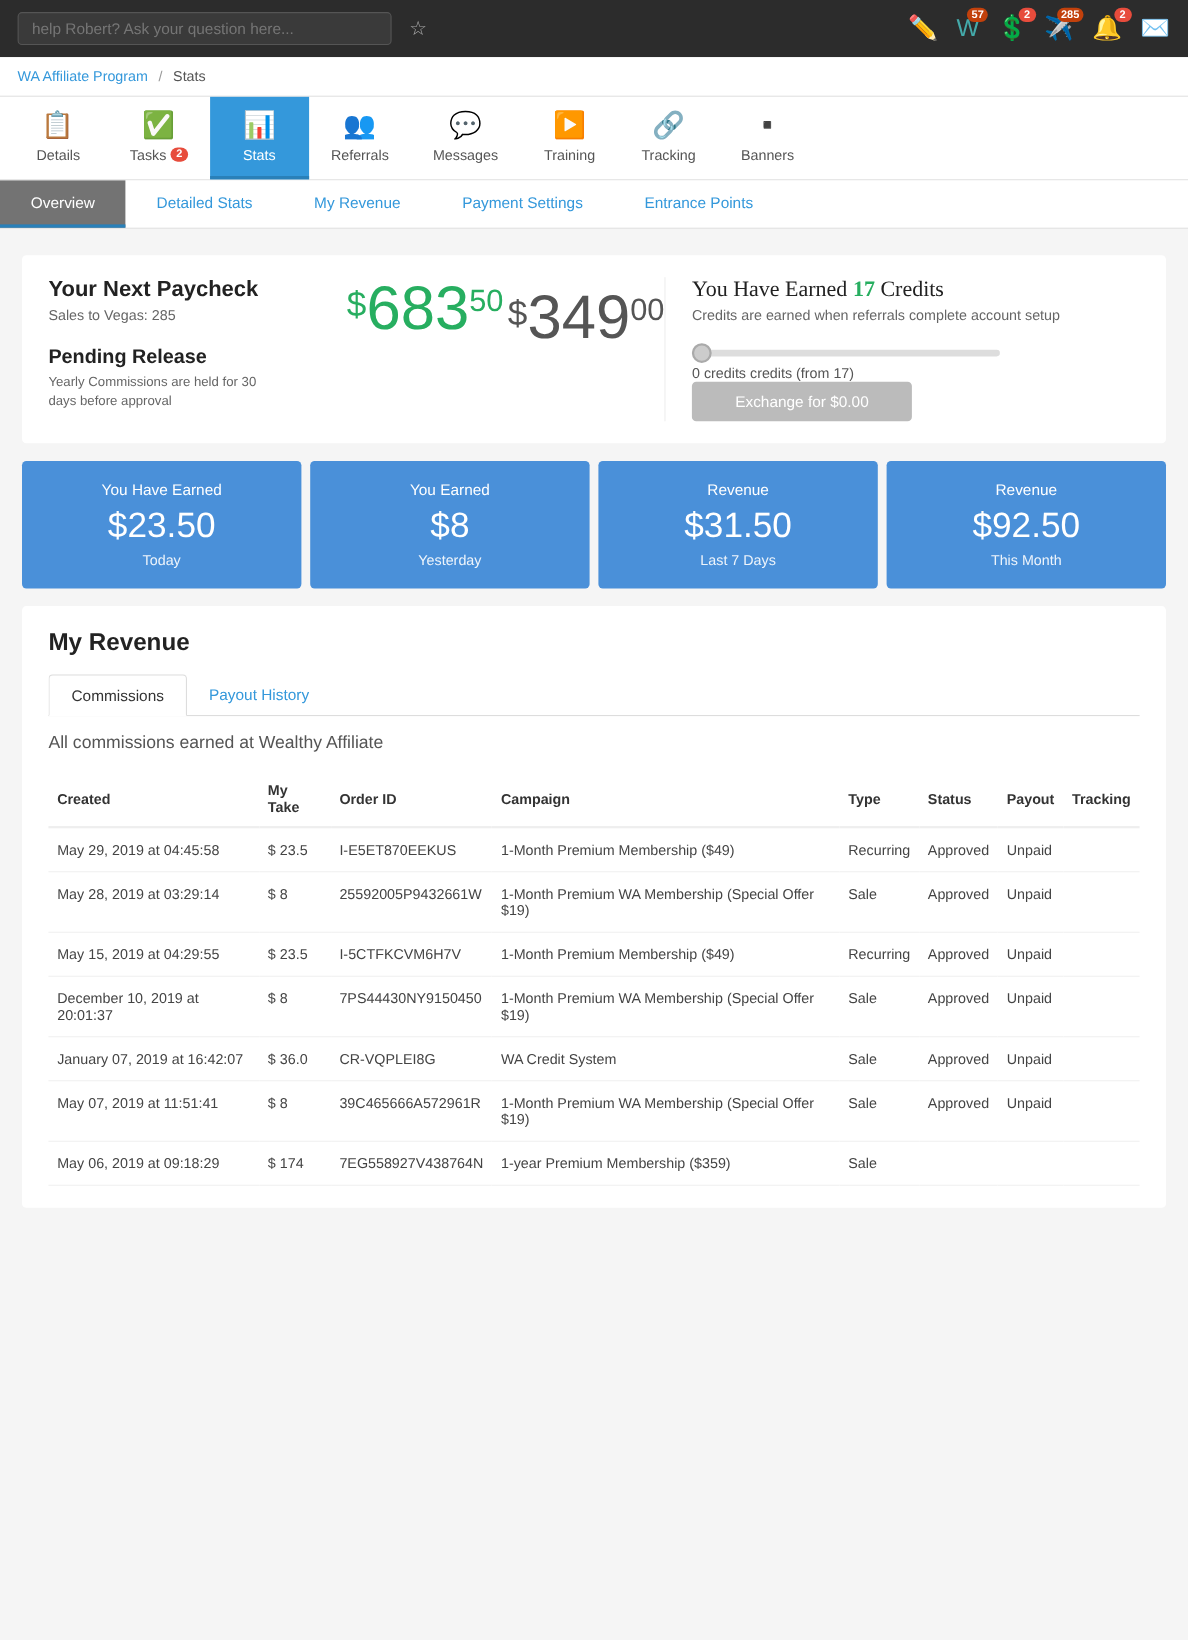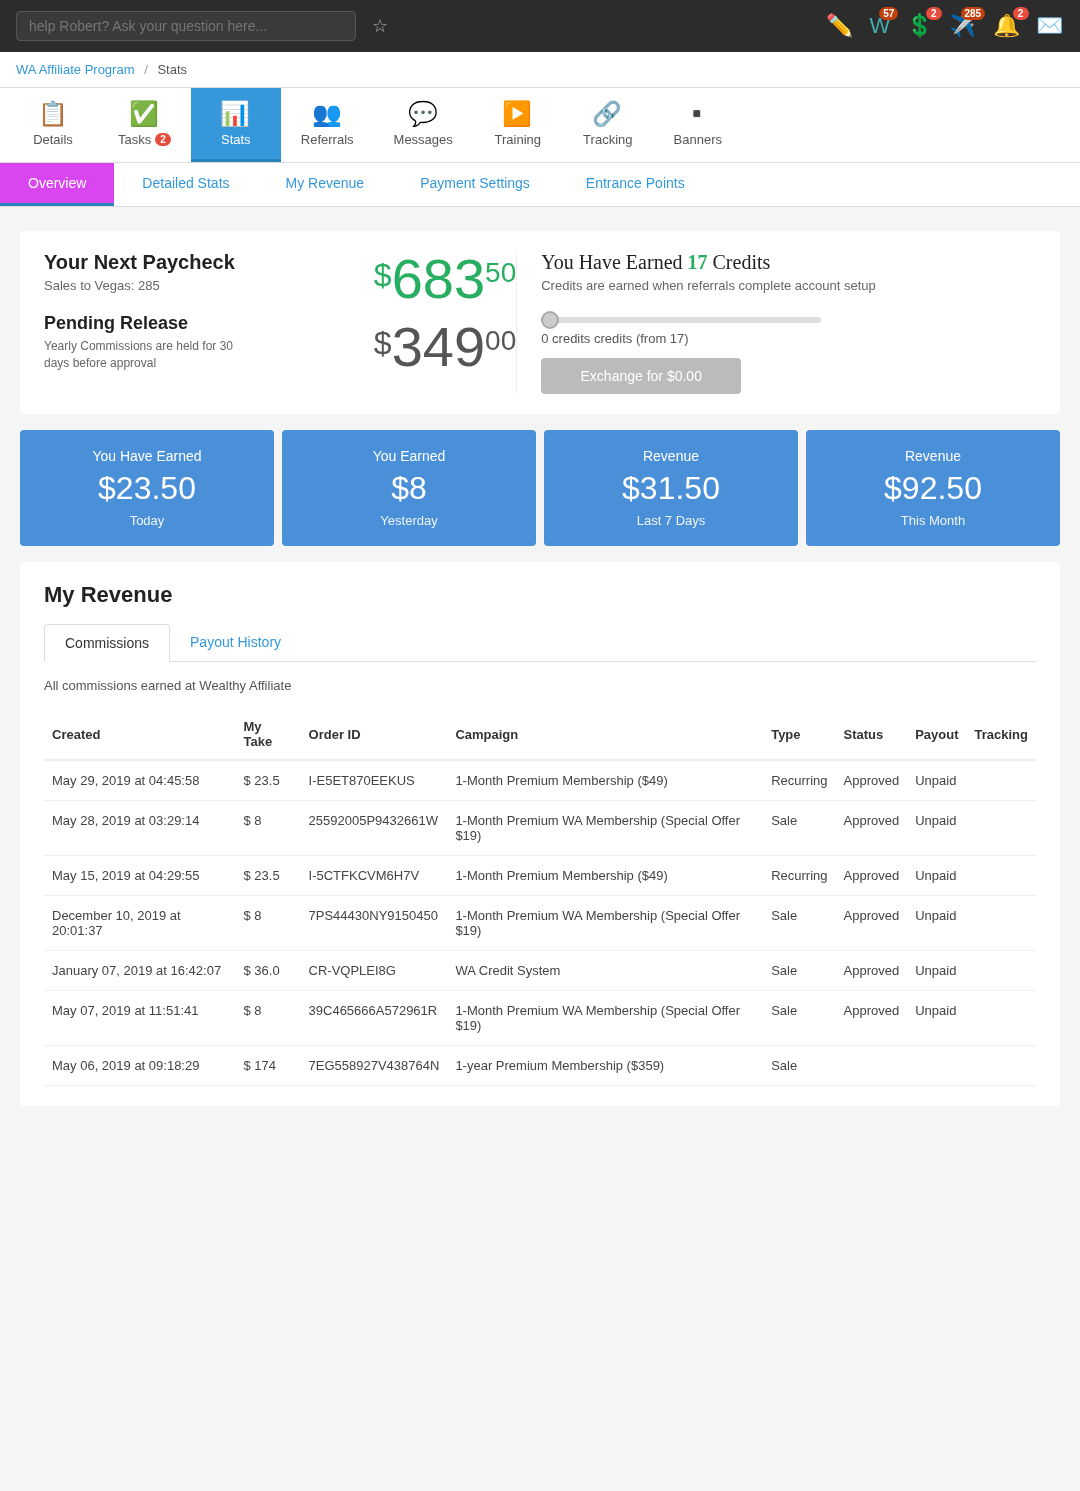--- a/index.html
+++ b/index.html
@@ -25,50 +25,50 @@
     .tabs-bar { background: #fff; border-bottom: 1px solid #ddd; display: flex; align-items: stretch; padding: 0 8px; }
     .tab-item { display: flex; flex-direction: column; align-items: center; padding: 12px 20px; cursor: pointer; font-size: 13px; color: #555; border-bottom: 3px solid transparent; min-width: 90px; }
     .tab-item.active { background: #3498db; color: #fff; border-bottom-color: #2980b9; }
     .tab-icon { font-size: 24px; margin-bottom: 4px; }
     .tab-label { display: flex; align-items: center; gap: 4px; }
     .tab-badge { background: #e74c3c; color: #fff; border-radius: 10px; font-size: 10px; padding: 1px 5px; font-weight: bold; }
 
     
     .subtabs-bar { background: #fff; border-bottom: 1px solid #ddd; display: flex; }
     .subtab { padding: 12px 28px; font-size: 14px; cursor: pointer; color: #3498db; border-bottom: 3px solid transparent; }
-    .subtab.active { background: #d946ef; color: #fff; border-bottom-color: #2980b9; }
+    .subtab.active { background: #737373; color: #fff; border-bottom-color: #2980b9; }
 
     
     .main-content { background: #f5f5f5; padding: 24px 20px; }
 
     
     .paycheck-section { background: #fff; padding: 20px 24px; margin-bottom: 16px; border-radius: 4px; display: flex; align-items: flex-start; }
     .paycheck-left { flex: 1; }
     .paycheck-title { font-size: 20px; font-weight: bold; color: #222; }
     .paycheck-sub { color: #666; font-size: 13px; margin-top: 4px; }
     .paycheck-pending-title { font-size: 18px; font-weight: bold; color: #222; margin-top: 20px; }
     .paycheck-pending-sub { color: #666; font-size: 12px; margin-top: 4px; line-height: 1.4; max-width: 200px; }
-    .paycheck-amounts { display: flex; flex-direction: column; gap: 4px; }
+    .paycheck-amounts { display: flex; flex-direction: row; gap: 4px; }
     .amount-main { font-size: 56px; font-weight: 300; color: #27ae60; line-height: 1; }
     .amount-main .dollar { font-size: 32px; vertical-align: top; margin-top: 8px; display: inline-block; }
     .amount-main .cents { font-size: 28px; vertical-align: top; margin-top: 8px; display: inline-block; }
     .amount-pending { font-size: 56px; font-weight: 300; color: #555; line-height: 1; margin-top: 8px; }
     .amount-pending .dollar { font-size: 32px; vertical-align: top; margin-top: 8px; display: inline-block; }
     .amount-pending .cents { font-size: 28px; vertical-align: top; margin-top: 8px; display: inline-block; }
 
     
     .credits-section { flex: 1.5; padding-left: 24px; border-left: 1px solid #eee; }
     .credits-title { font-size: 20px; font-weight: normal; color: #222; font-family: Liberation Serif, serif; }
     .credits-title .credits-num { color: #27ae60; font-weight: bold; }
     .credits-desc { color: #666; font-size: 13px; margin-top: 4px; }
     .credits-slider-wrap { margin-top: 24px; display: flex; align-items: center; gap: 10px; }
     .credits-slider { width: 280px; -webkit-appearance: none; height: 6px; background: #ddd; border-radius: 3px; }
     .credits-slider::-webkit-slider-thumb { -webkit-appearance: none; width: 18px; height: 18px; border-radius: 50%; background: #ccc; border: 2px solid #aaa; cursor: pointer; }
     .credits-count { color: #555; font-size: 13px; margin-top: 8px; }
-    .exchange-btn { margin-top: 12px; background: #bbb; color: #fff; border: none; padding: 10px 20px; border-radius: 4px; font-size: 14px; cursor: pointer; width: 200px; }
+    .exchange-btn { background: #bbb; color: #fff; border: none; padding: 10px 20px; border-radius: 4px; font-size: 14px; cursor: pointer; width: 200px; }
 
     
     .revenue-cards { display: flex; gap: 8px; margin-bottom: 16px; }
     .rev-card { flex: 1; background: #4a90d9; color: #fff; padding: 18px 16px; border-radius: 4px; text-align: center; }
     .rev-card-label { font-size: 14px; margin-bottom: 6px; }
     .rev-card-amount { font-size: 32px; font-weight: normal; margin-bottom: 6px; }
     .rev-card-period { font-size: 13px; opacity: 0.9; }
 
     
     .tz-note { font-size: 12px; color: #888; margin-bottom: 20px; }
@@ -76,21 +76,21 @@
     
     .my-revenue-section { background: #fff; padding: 20px 24px; border-radius: 4px; }
     .my-revenue-title { font-size: 22px; font-weight: bold; color: #222; margin-bottom: 16px; }
 
     
     .commission-tabs { display: flex; border-bottom: 1px solid #ddd; margin-bottom: 16px; }
     .commission-tab { padding: 10px 20px; font-size: 14px; cursor: pointer; color: #555; border-bottom: 2px solid transparent; }
     .commission-tab.active { border-bottom-color: transparent; border: 1px solid #ddd; border-bottom: 1px solid #fff; margin-bottom: -1px; border-radius: 4px 4px 0 0; color: #333; background: #fff; }
     .commission-tab.link { color: #3498db; border: none; }
 
-    .commission-desc { color: #555; font-size: 13px; margin-bottom: 16px; }
+    .commission-desc { color: #555; font-size: 16px; margin-bottom: 16px; }
 
     
     .commission-table { width: 100%; border-collapse: collapse; font-size: 13px; }
     .commission-table th { text-align: left; font-weight: bold; color: #333; padding: 10px 8px; border-bottom: 2px solid #eee; }
     .commission-table td { padding: 12px 8px; border-bottom: 1px solid #f0f0f0; color: #444; vertical-align: top; }
   </style>
 </head>
 <body>
 
 <div class="topbar">

